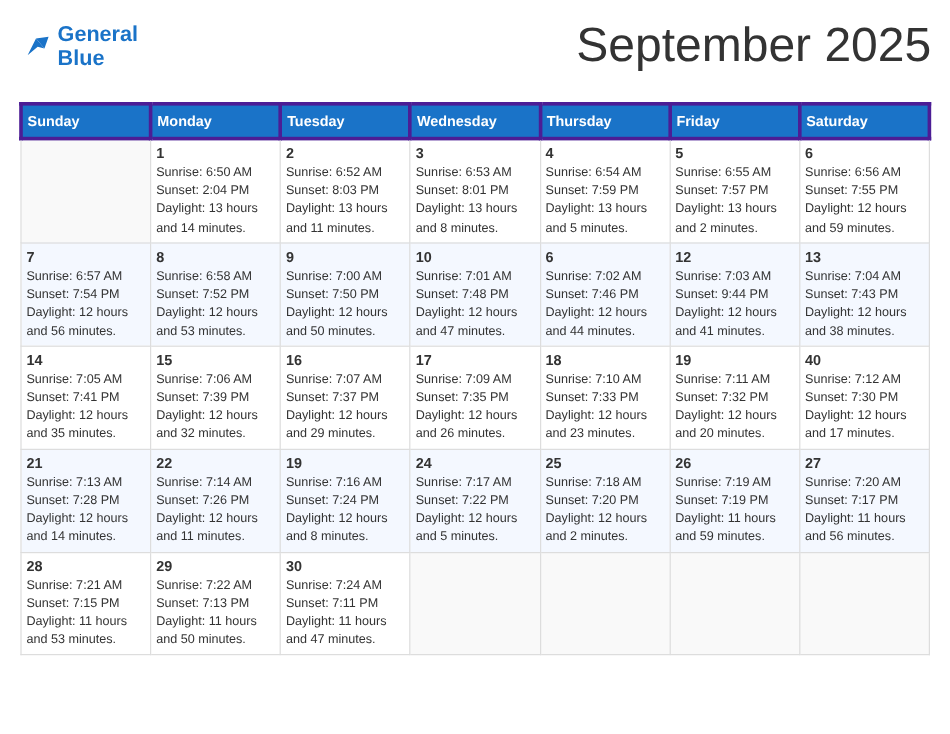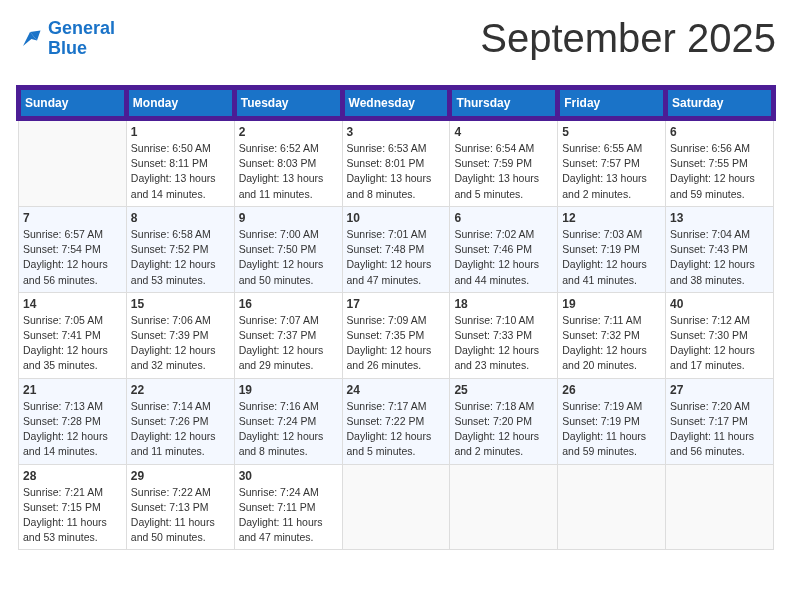--- a/index.html
+++ b/index.html
@@ -51,21 +51,21 @@
       border-collapse: collapse;
       font-size: 11px;
     }
     thead tr th {
       background-color: #1a73c8;
       color: #fff;
       padding: 6px 4px;
       text-align: left;
       font-size: 12px;
       font-weight: bold;
-      border: 5px solid #4c1d95;
+      border: 3px solid #4c1d95;
     }
     tbody tr td {
       border: 1px solid #ddd;
       padding: 4px 4px;
       vertical-align: top;
       min-height: 80px;
       height: 80px;
       width: calc(100% / 7);
       color: #333;
     }
@@ -123,21 +123,21 @@
         <th>Friday</th>
         <th>Saturday</th>
       </tr>
   </thead>
   <tbody id="calendar-body">
       <tr>
         <td class="empty"></td>
         <td>
           <span class="day-num">1</span>
           <div class="day-info">Sunrise: 6:50 AM
-Sunset: 8:11 PM
+Sunset: 2:04 PM
 Daylight: 13 hours
 and 14 minutes.</div>
         </td>
         <td>
           <span class="day-num">2</span>
           <div class="day-info">Sunrise: 6:52 AM
 Sunset: 8:03 PM
 Daylight: 13 hours
 and 11 minutes.</div>
         </td>
@@ -202,21 +202,21 @@
         <td>
           <span class="day-num">6</span>
           <div class="day-info">Sunrise: 7:02 AM
 Sunset: 7:46 PM
 Daylight: 12 hours
 and 44 minutes.</div>
         </td>
         <td>
           <span class="day-num">12</span>
           <div class="day-info">Sunrise: 7:03 AM
-Sunset: 7:19 PM
+Sunset: 9:44 PM
 Daylight: 12 hours
 and 41 minutes.</div>
         </td>
         <td>
           <span class="day-num">13</span>
           <div class="day-info">Sunrise: 7:04 AM
 Sunset: 7:43 PM
 Daylight: 12 hours
 and 38 minutes.</div>
         </td>

